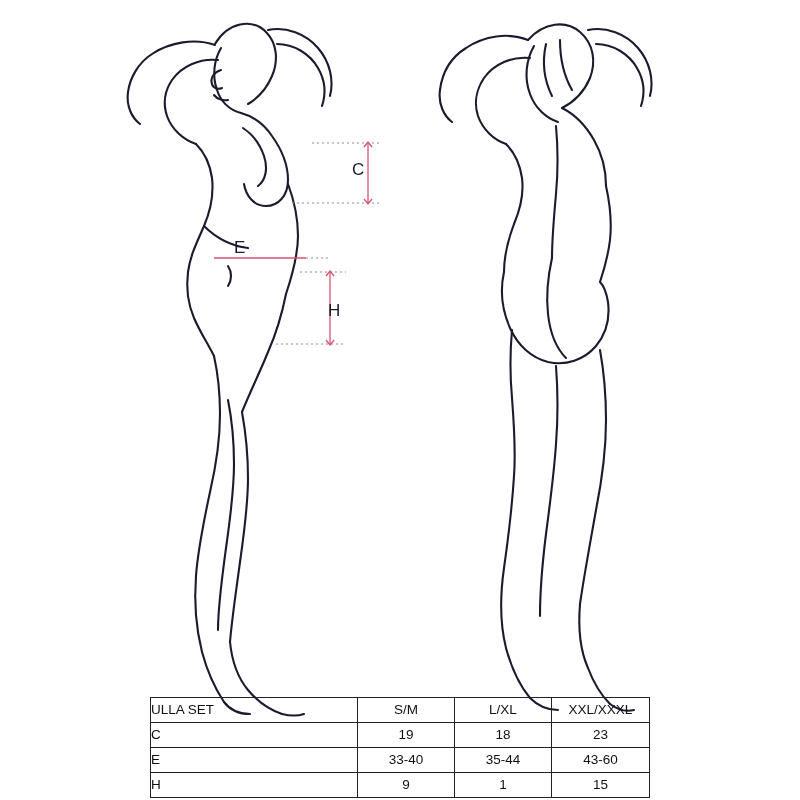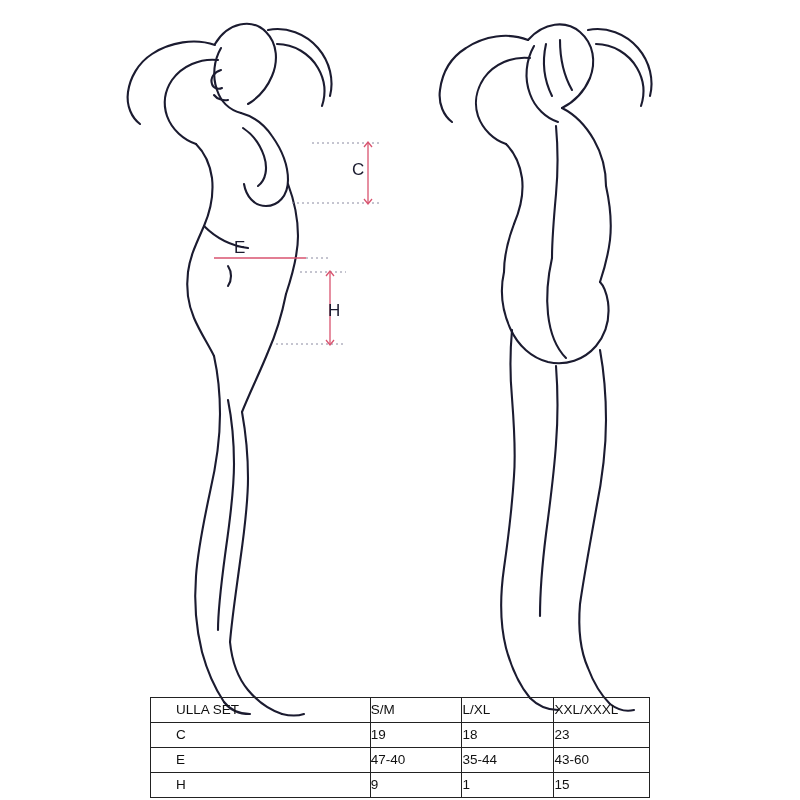--- a/index.html
+++ b/index.html
@@ -50,25 +50,25 @@
   }
   #size-table td {
     border: 1px solid #222222;
     height: 24px;
     padding: 0 6px;
     line-height: 24px;
   }
   #size-table td.col-label {
     width: 205px;
     text-align: left;
-    padding-left: 25px;
+    padding-left: 0;
   }
   #size-table td.col-val {
     width: 98px;
-    text-align: left;
+    text-align: center;
     padding: 0;
   }
   .head-row td {
     font-weight: normal;
   }
 </style>
 </head>
 <body>
 
 <div id="page">
@@ -195,21 +195,21 @@
         <td class="col-val">XXL/XXXL</td>
       </tr>
       <tr>
         <td class="col-label">C</td>
         <td class="col-val">19</td>
         <td class="col-val">18</td>
         <td class="col-val">23</td>
       </tr>
       <tr>
         <td class="col-label">E</td>
-        <td class="col-val">47-40</td>
+        <td class="col-val">33-40</td>
         <td class="col-val">35-44</td>
         <td class="col-val">43-60</td>
       </tr>
       <tr>
         <td class="col-label">H</td>
         <td class="col-val">9</td>
         <td class="col-val">1</td>
         <td class="col-val">15</td>
       </tr>
     </tbody>

